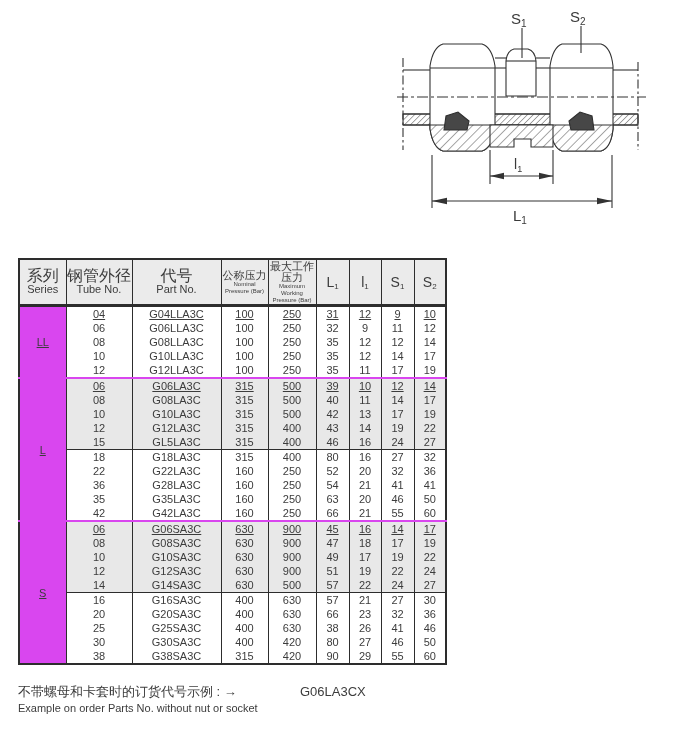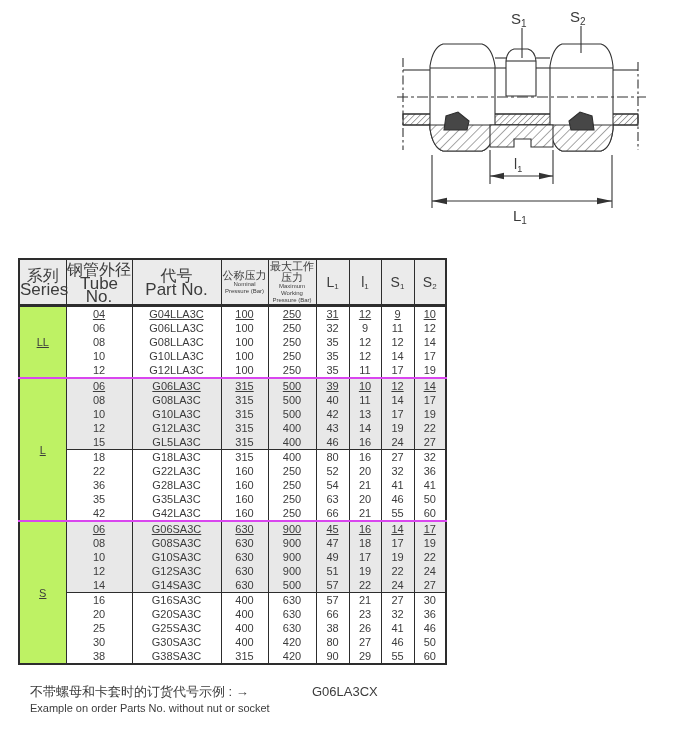--- a/index.html
+++ b/index.html
@@ -17,38 +17,38 @@
     border-collapse:collapse;table-layout:fixed;width:427px;
     font-size:11px;color:#3c3c3c;
   }
   table.spec{border:2px solid #2d2d2d;}
   table.spec th,table.spec td{border-left:1px solid #2d2d2d;border-right:1px solid #2d2d2d;}
   table.spec thead th{
     background:#ebebeb;height:44px;vertical-align:middle;text-align:center;
     border-bottom:3px solid #2d2d2d;font-weight:normal;padding:0;
   }
   .zh{display:block;font-size:16px;line-height:15px;}
-  .en{display:block;font-size:17px;line-height:13px;}
+  .en{display:block;font-size:11px;line-height:13px;}
   .zh-sm{display:block;font-size:11px;line-height:11px;}
   .en-xs{display:block;font-size:6px;line-height:7px;transform-origin:center;}
   .dim-h{font-size:14px;}
   .subscript{font-size:8px;vertical-align:-2px;}
   table.spec td{
     height:14px;line-height:14px;padding:0;text-align:center;vertical-align:middle;
   }
   td.series-cell{
-    text-align:left;vertical-align:top;padding:2px 0 0 7px;background:#bef264;
+    text-align:left;vertical-align:top;padding:2px 0 0 7px;background:#d946ef;
     line-height:13px;
     margin-left:24px;
   }
   td.shaded{background:#e8e8e8;}
   tr.group-start td{border-top:2px solid #d946ef;text-decoration:underline;}
   tr.block-start td{border-top:1px solid #2d2d2d;}
   
-  .footer{position:absolute;left:30px;top:683px;width:650px;font-size:13px;color:#3c3c3c;}
+  .footer{position:absolute;left:18px;top:683px;width:650px;font-size:13px;color:#3c3c3c;}
   .footer .line1{position:relative;height:17px;line-height:17px;}
   .footer .code{position:absolute;left:282px;top:0;}
   .footer .line2{height:17px;line-height:17px;font-size:11px;}
 </style>
 </head>
 <body>
 
 <svg class="diagram" viewBox="0 0 688 248" xmlns="http://www.w3.org/2000/svg">
   <defs>
     <pattern id="hatch" patternUnits="userSpaceOnUse" width="6.5" height="6.5" patternTransform="rotate(45)">

